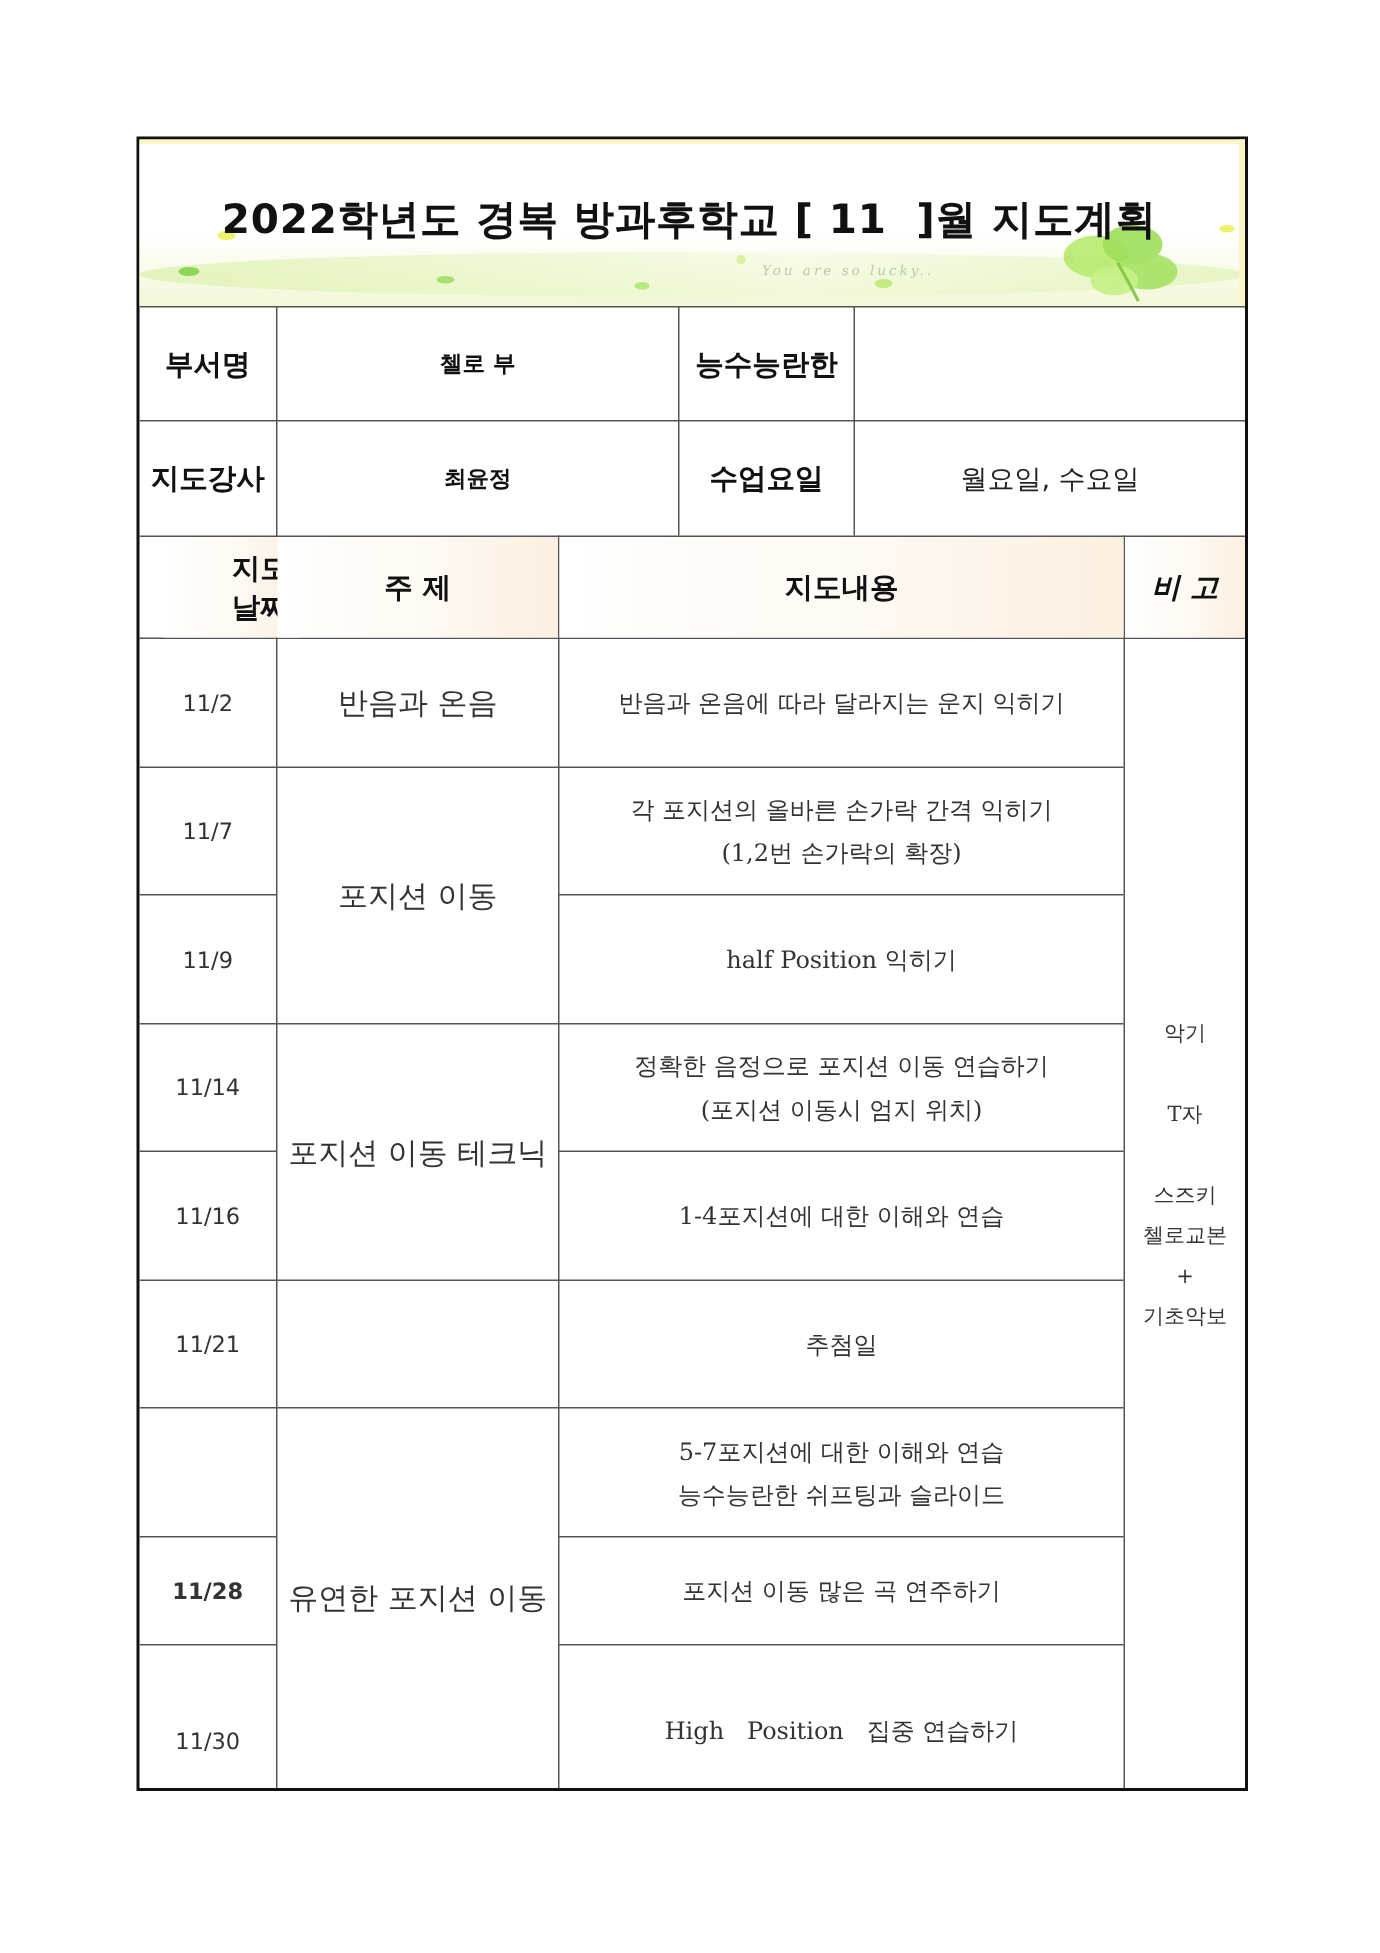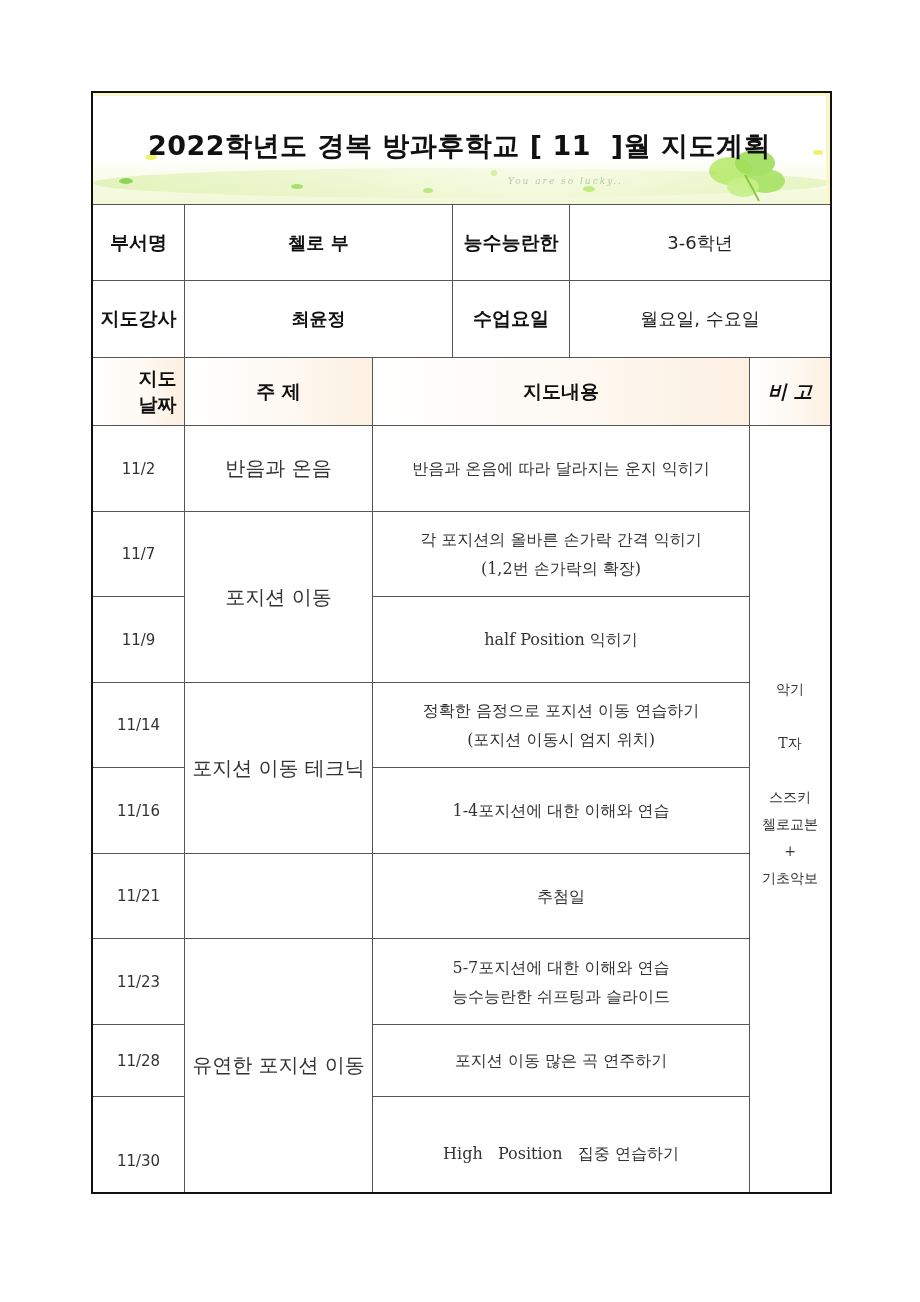--- a/index.html
+++ b/index.html
@@ -11,21 +11,21 @@
   .banner-title { position: absolute; left: 0; right: 0; top: 32px; text-align: center; font-family: "DejaVu Sans", sans-serif; font-size: 27px; font-weight: bold; color: #111; letter-spacing: 0.5px; white-space: pre; }
   .swoosh { position: absolute; left: 0; width: 737px; height: 30px; top: 72px; border-radius: 50%;
     background: linear-gradient(90deg, rgba(214,238,160,0.6), rgba(240,248,210,0.3) 60%, rgba(214,238,160,0.5)); }
   .dot { position: absolute; border-radius: 50%; }
   .lucky { position: absolute; left: 415px; top: 80px; font-family: "DejaVu Serif", serif; font-style: italic; font-size: 9px; color: #b9c9a8; letter-spacing: 2px; }
   .clover { position: absolute; left: 590px; top: 45px; width: 110px; height: 60px; }
   .cell { position: absolute; display: flex; align-items: center; justify-content: center; text-align: center; box-sizing: border-box; }
   .hline { position: absolute; height: 1px; background: #555; }
   .vline { position: absolute; width: 1px; background: #555; }
   .label-bold { font-family: "DejaVu Sans", sans-serif; font-weight: bold; font-size: 19px; color: #111; }
-  .val-bold { font-family: "DejaVu Sans", sans-serif; font-weight: bold; font-size: 18px; color: #111; }
+  .val-bold { font-family: "DejaVu Sans", sans-serif; font-weight: bold; font-size: 15px; color: #111; }
   .val-plain { font-family: "DejaVu Sans", sans-serif; font-size: 18px; color: #222; }
   .hdr { background: linear-gradient(90deg, #ffffff 0%, #fefaf4 50%, #fcf0e1 100%); }
   .date { font-family: "DejaVu Sans", sans-serif; font-size: 15px; color: #333; }
   .topic { font-family: "DejaVu Serif", serif; font-size: 20px; color: #333; }
   .content { font-family: "DejaVu Serif", serif; font-size: 16px; color: #333; line-height: 29px; flex-direction: column; }
   .note { font-family: "DejaVu Serif", serif; font-size: 14px; color: #333; line-height: 27px; flex-direction: column; }
 </style>
 </head>
 <body>
 
@@ -72,40 +72,38 @@
 
   <div class="vline" style="left:91px;top:111px;height:988px;"></div>
   <div class="vline" style="left:359px;top:111px;height:153px;"></div>
   <div class="vline" style="left:476px;top:111px;height:153px;"></div>
   <div class="vline" style="left:279px;top:264px;height:835px;"></div>
   <div class="vline" style="left:656px;top:264px;height:835px;"></div>
 
   <div class="cell label-bold" style="left:0;top:112px;width:91px;height:75px;">부서명</div>
   <div class="cell val-bold" style="left:92px;top:112px;width:267px;height:75px;">첼로 부</div>
   <div class="cell label-bold" style="left:360px;top:112px;width:116px;height:75px;">능수능란한</div>
-  <div class="cell val-plain" style="left:477px;top:112px;width:260px;height:75px;">3-6학년</div>
 
   <div class="cell val-bold" style="left:92px;top:188px;width:267px;height:76px;">최윤정</div>
   <div class="cell label-bold" style="left:0;top:188px;width:91px;height:76px;">지도강사</div>
   <div class="cell label-bold" style="left:360px;top:188px;width:116px;height:76px;">수업요일</div>
   <div class="cell val-plain" style="left:477px;top:188px;width:260px;height:76px;">월요일, 수요일</div>
 
-  <div class="cell label-bold hdr" style="left:0;top:265px;width:91px;height:67px;padding-left:38px;">지도날짜</div>
+  <div class="cell label-bold hdr" style="left:16px;top:265px;width:91px;height:67px;padding-left:38px;">지도날짜</div>
   <div class="cell label-bold hdr" style="left:280px;top:265px;width:376px;height:67px;">지도내용</div>
   <div class="cell label-bold hdr" style="left:92px;top:265px;width:187px;height:67px;">주 제</div>
   <div class="cell label-bold hdr" style="left:657px;top:265px;width:80px;height:67px;font-style:italic;">비 고</div>
 
   <div class="cell date" style="left:0;top:333px;width:91px;height:85px;">11/2</div>
   <div class="cell date" style="left:0;top:419px;width:91px;height:84px;">11/7</div>
   <div class="cell date" style="left:0;top:504px;width:91px;height:85px;">11/9</div>
   <div class="cell date" style="left:0;top:590px;width:91px;height:84px;">11/14</div>
   <div class="cell date" style="left:0;top:675px;width:91px;height:85px;">11/16</div>
   <div class="cell date" style="left:0;top:761px;width:91px;height:84px;">11/21</div>
-  <div class="cell date" style="left:0;top:846px;width:91px;height:85px;">11/23</div>
-  <div class="cell date" style="left:0;top:932px;width:91px;height:71px;">11/28</div>
+  <div class="cell date" style="left:0;top:932px;width:91px;height:71px;font-weight:bold;">11/28</div>
   <div class="cell date" style="left:0;top:1020px;width:91px;height:95px;">11/30</div>
 
   <div class="cell topic" style="left:92px;top:333px;width:187px;height:85px;">반음과 온음</div>
   <div class="cell topic" style="left:92px;top:419px;width:187px;height:170px;">포지션 이동</div>
   <div class="cell topic" style="left:92px;top:590px;width:187px;height:170px;">포지션 이동 테크닉</div>
   <div class="cell topic" style="left:92px;top:761px;width:187px;height:84px;"></div>
   <div class="cell topic" style="left:92px;top:846px;width:187px;height:253px;">유연한 포지션 이동</div>
 
   <div class="cell content" style="left:280px;top:333px;width:376px;height:85px;">
     <span>반음과 온음에 따라 달라지는 운지 익히기</span>

